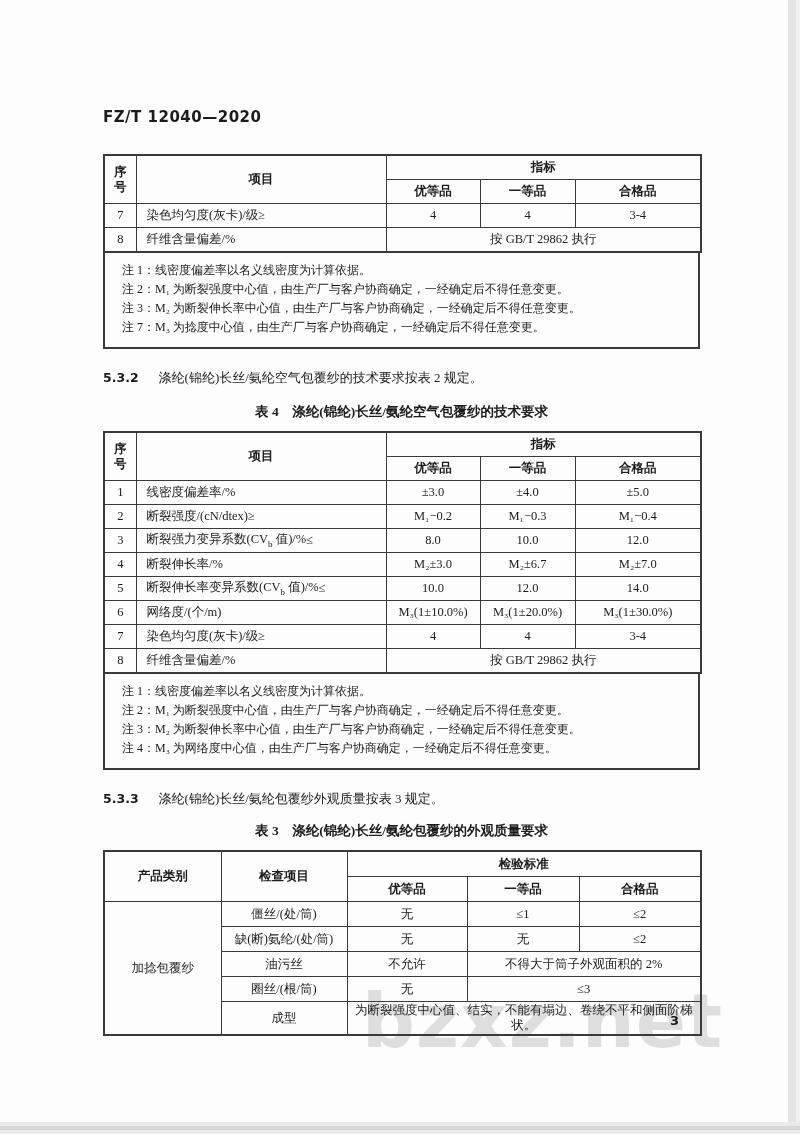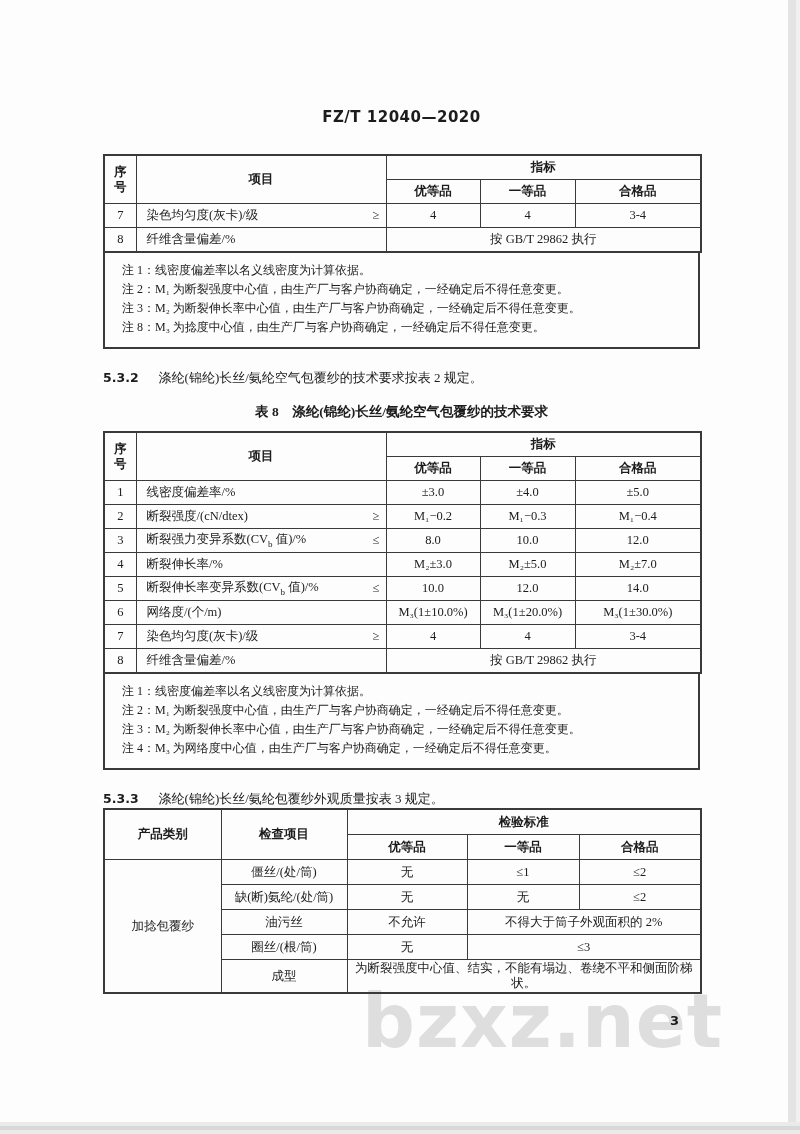--- a/index.html
+++ b/index.html
@@ -21,21 +21,21 @@
     position:absolute; left:362px; top:978px;
     font-family:"DejaVu Sans","Liberation Sans",sans-serif;
     font-weight:bold; font-size:74px; letter-spacing:1px;
     color:rgba(60,60,60,0.16);
     z-index:0; white-space:nowrap;
   }
 
   .content { position:relative; z-index:1; padding:108px 100px 0 103px; }
 
   .doc-ref {
-    text-align:center; font-weight:bold; font-size:15px;
+    text-align:left; font-weight:bold; font-size:15px;
     font-family:"DejaVu Sans","Liberation Sans",sans-serif;
     letter-spacing:0.5px; margin:0 0 28px 0;
   }
 
   .tbl-caption {
     text-align:center; font-weight:bold; font-size:13.5px;
     margin:0 0 12px 0;
   }
   .cap2 { margin-top:16px; margin-bottom:10px; }
 
@@ -45,21 +45,21 @@
   }
   th, td {
     border:1px solid #3a3a3a;
     font-size:12.5px; text-align:center; vertical-align:middle;
     padding:1px 4px; height:21px; line-height:1.2;
     font-weight:normal; overflow:hidden;
   }
   th { font-weight:bold; }
   .t3 th, .t3 td { height:22px;margin-top:44px; }
 
-  .item-flex { display:flex; justify-content:space-between; align-items:center; padding-left:6px; }
+  .item-flex { display:flex; align-items:center; padding-left:6px; }
   .item-flex .sym { padding-right:2px; }
   td.left { text-align:left; }
 
   .notes {
     width:597px; box-sizing:border-box;
     border:2px solid #3a3a3a; border-top:none;
     padding:8px 10px 10px 17px;
     font-size:12px; line-height:19px;
   }
   .note-line { white-space:nowrap; }
@@ -130,28 +130,28 @@
           </td>
           <td colspan="3">按 GB/T 29862 执行</td>
         </tr>
       </tbody>
     </table>
 
     <div class="notes">
       <div class="note-line">注 1：线密度偏差率以名义线密度为计算依据。</div>
       <div class="note-line">注 2：M₁ 为断裂强度中心值，由生产厂与客户协商确定，一经确定后不得任意变更。</div>
       <div class="note-line">注 3：M₂ 为断裂伸长率中心值，由生产厂与客户协商确定，一经确定后不得任意变更。</div>
-      <div class="note-line">注 8：M₃ 为捻度中心值，由生产厂与客户协商确定，一经确定后不得任意变更。</div>
+      <div class="note-line">注 7：M₃ 为捻度中心值，由生产厂与客户协商确定，一经确定后不得任意变更。</div>
     </div>
 
     <p class="clause">
       <span class="clause-no">5.3.2</span><span>涤纶(锦纶)长丝/氨纶空气包覆纱的技术要求按表 2 规定。</span>
     </p>
 
-    <p class="tbl-caption cap2">表 8　涤纶(锦纶)长丝/氨纶空气包覆纱的技术要求</p>
+    <p class="tbl-caption cap2">表 4　涤纶(锦纶)长丝/氨纶空气包覆纱的技术要求</p>
 
     <table class="t2">
       <colgroup>
           <col style="width:32px">
           <col style="width:250px">
           <col style="width:94px">
           <col style="width:95px">
           <col style="width:126px">
         </colgroup>
       <thead>
@@ -203,21 +203,21 @@
           <td>12.0</td>
         </tr>
         <tr>
           <td>4</td>
           <td class="left">
             <div class="item-flex">
                 <span>断裂伸长率/%</span>
               </div>
           </td>
           <td>M₂±3.0</td>
-          <td>M₂±5.0</td>
+          <td>M₂±6.7</td>
           <td>M₂±7.0</td>
         </tr>
         <tr>
           <td>5</td>
           <td class="left">
             <div class="item-flex">
               <span><span>断裂伸长率变异系数(CV</span><sub>b</sub><span> 值)/%</span></span>
               <span class="sym">≤</span>
             </div>
           </td>
@@ -264,20 +264,21 @@
       <div class="note-line">注 1：线密度偏差率以名义线密度为计算依据。</div>
       <div class="note-line">注 2：M₁ 为断裂强度中心值，由生产厂与客户协商确定，一经确定后不得任意变更。</div>
       <div class="note-line">注 3：M₂ 为断裂伸长率中心值，由生产厂与客户协商确定，一经确定后不得任意变更。</div>
       <div class="note-line">注 4：M₃ 为网络度中心值，由生产厂与客户协商确定，一经确定后不得任意变更。</div>
     </div>
 
     <p class="clause">
       <span class="clause-no">5.3.3</span><span>涤纶(锦纶)长丝/氨纶包覆纱外观质量按表 3 规定。</span>
     </p>
 
+    <p class="tbl-caption cap3">表 3　涤纶(锦纶)长丝/氨纶包覆纱的外观质量要求</p>
 
     <table class="t3">
       <colgroup>
           <col style="width:117px">
           <col style="width:126px">
           <col style="width:120px">
           <col style="width:112px">
           <col style="width:122px">
         </colgroup>
       <thead>

